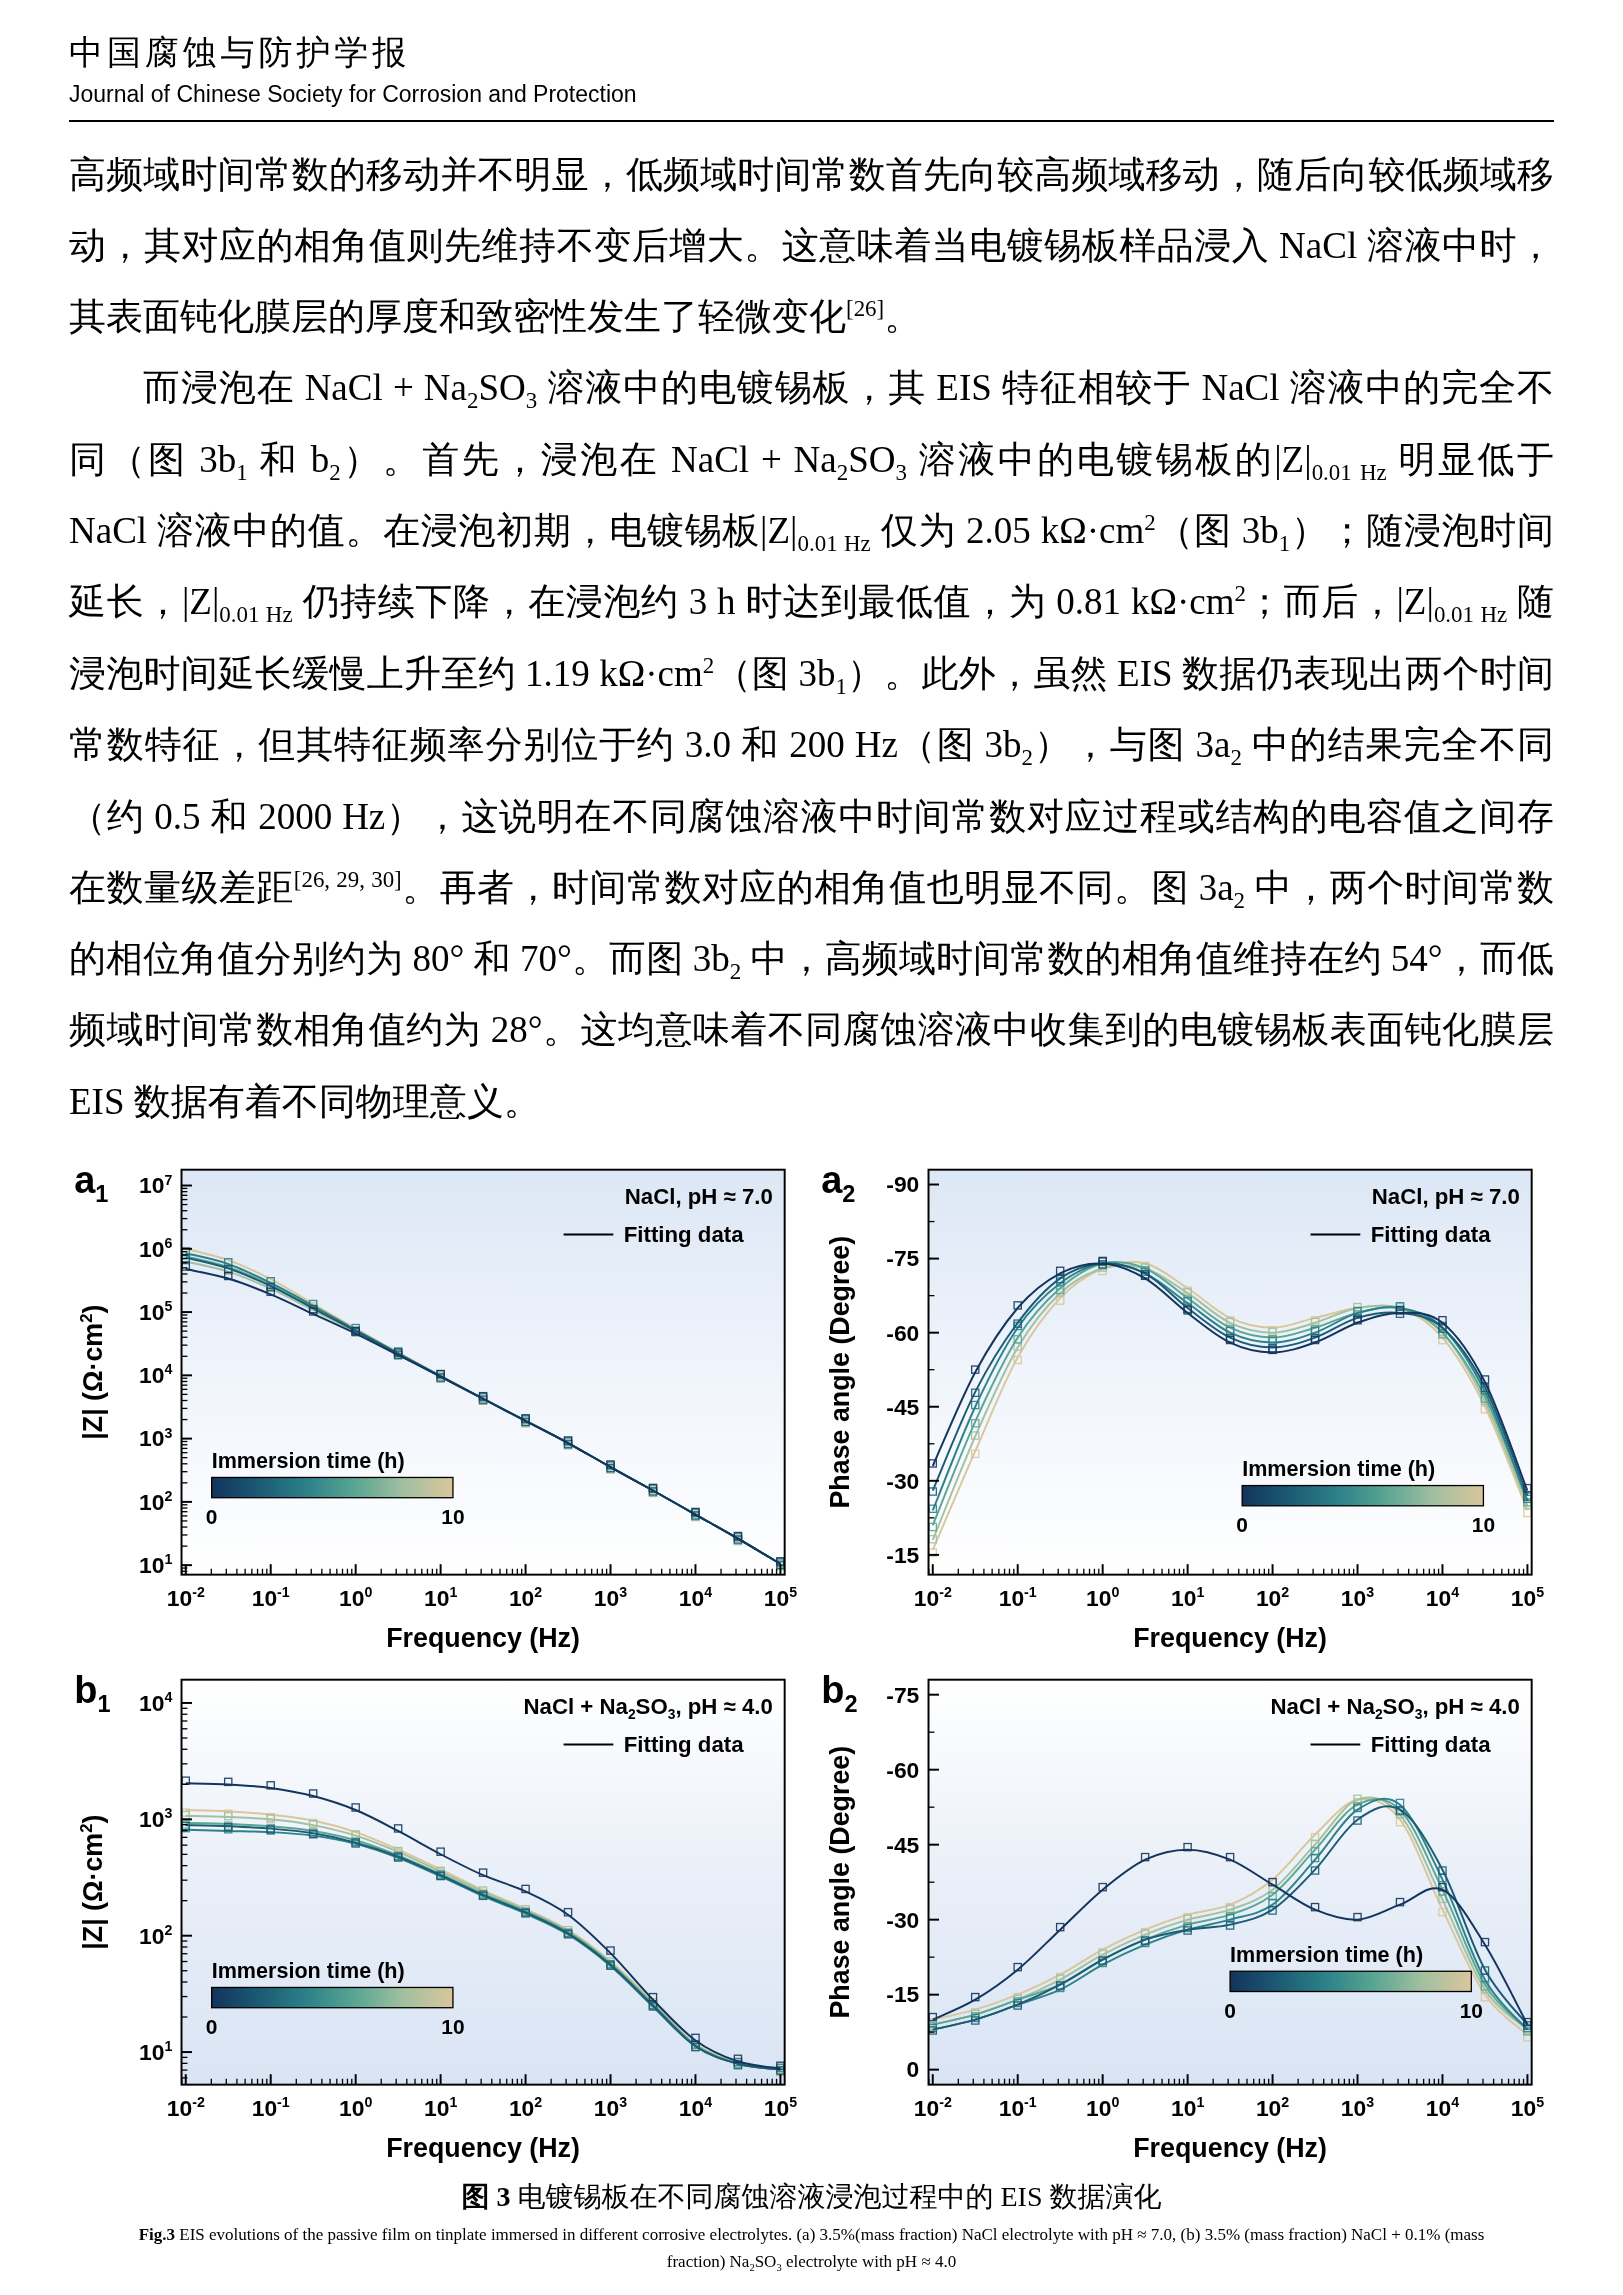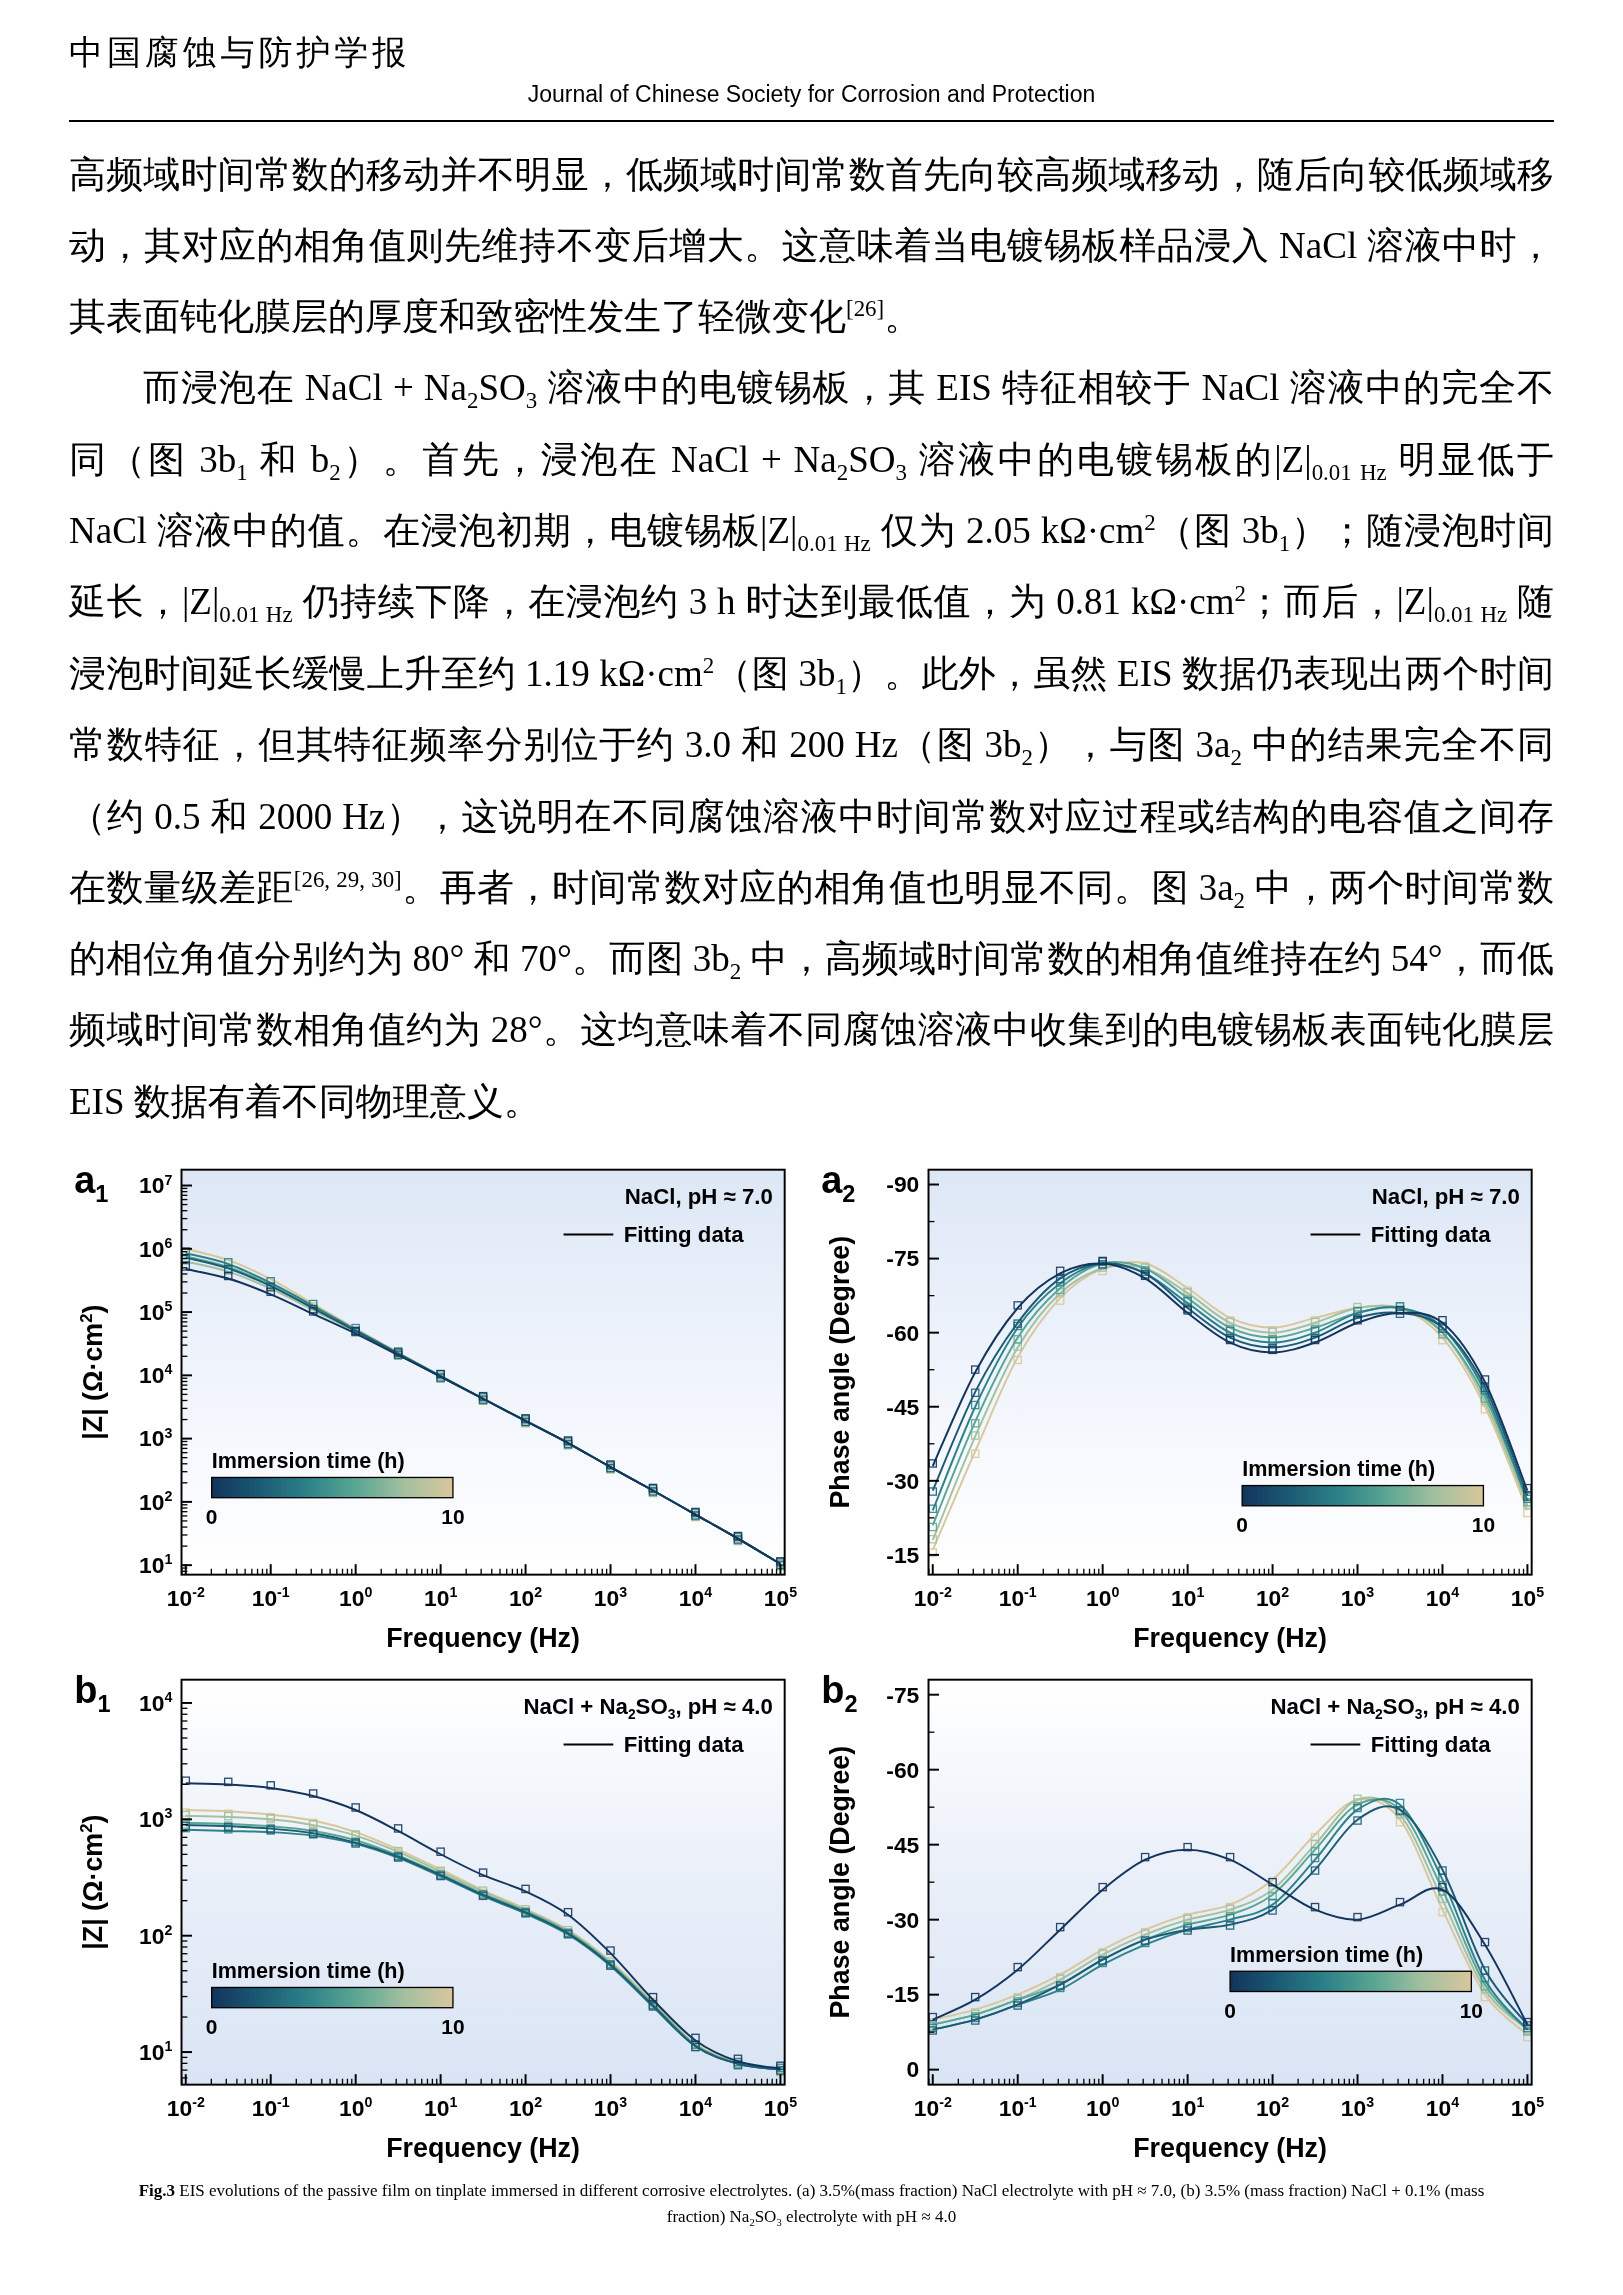--- a/index.html
+++ b/index.html
@@ -6,21 +6,21 @@
   .page{
     width:1623px;height:2295px;position:relative;overflow:hidden;
     font-family:"Liberation Serif", serif;color:#000;background:#fff;
   }
   .content{padding:30px 69px 0 69px;}
   .hdr-cn{
     text-align:left;font-family:"Liberation Sans", sans-serif;
     font-size:34px;font-weight:400;letter-spacing:3.9px;
   }
   .hdr-en{
-    text-align:center;font-family:"Liberation Sans", sans-serif;
+    font-family:"Liberation Sans", sans-serif;
     font-size:23px;font-weight:400;margin-top:5.2px;
   }
   .divider{border:none;border-top:2px solid #000;margin:11.8px 0 17px 0;}
   .para{font-size:37px;line-height:1.92;text-align:justify;margin:0;}
   .para.indent{text-indent:2em;}
   .para sub{font-size:0.62em;}
   .para sup{font-size:0.62em;}
   .figure-grid{
     display:grid;grid-template-columns:1fr 1fr;column-gap:9.2px;row-gap:3.9px;
     margin-top:17px;
@@ -969,18 +969,19 @@
           <line x1="752" y1="123" x2="828" y2="123" stroke="#000" stroke-width="3"></line>
           <text x="844" y="134" font-size="34" font-family="Liberation Sans, sans-serif" font-weight="700" fill="#000" text-anchor="start"><tspan dy="0" font-size="34">Fitting data</tspan></text>
           <text x="629" y="455.68" font-size="33" font-family="Liberation Sans, sans-serif" font-weight="700" fill="#000" text-anchor="start"><tspan dy="0" font-size="33">Immersion time (h)</tspan></text>
           <rect x="629" y="469.68" width="368.8" height="30.950000000000003" fill="url(#cb-b2)" stroke="#000" stroke-width="2"></rect>
           <text x="629" y="540.63" font-size="32" font-family="Liberation Sans, sans-serif" font-weight="700" fill="#000" text-anchor="middle"><tspan dy="0" font-size="32">0</tspan></text>
           <text x="997.8" y="540.63" font-size="32" font-family="Liberation Sans, sans-serif" font-weight="700" fill="#000" text-anchor="middle"><tspan dy="0" font-size="32">10</tspan></text>
           <text x="4" y="60" font-size="58" font-family="Liberation Sans, sans-serif" font-weight="700" fill="#000" text-anchor="start"><tspan dy="0" font-size="58">b</tspan><tspan dy="13.92" font-size="35.96">2</tspan></text>
         </svg>
     </div>
 
+    <div class="cap-cn"><b>图 3</b> 电镀锡板在不同腐蚀溶液浸泡过程中的 EIS 数据演化</div>
     <div class="cap-en"><b>Fig.3</b> EIS evolutions of the passive film on tinplate immersed in different corrosive electrolytes. (a) 3.5%(mass fraction) NaCl electrolyte with pH ≈ 7.0, (b) 3.5% (mass fraction) NaCl + 0.1% (mass fraction) Na<sub>2</sub>SO<sub>3</sub> electrolyte with pH ≈ 4.0</div>
 
 
   </div>
 </div>
 
 
 </body></html>

